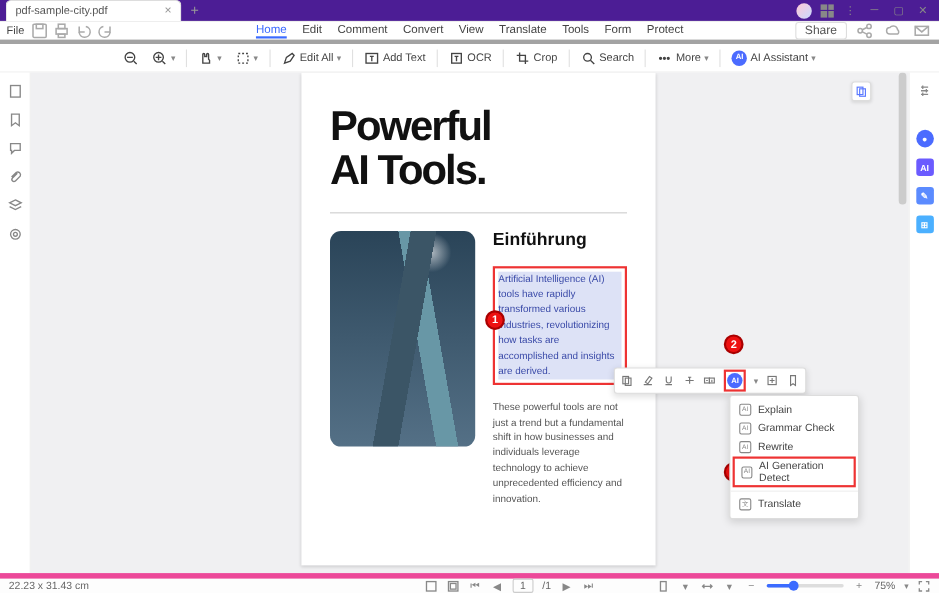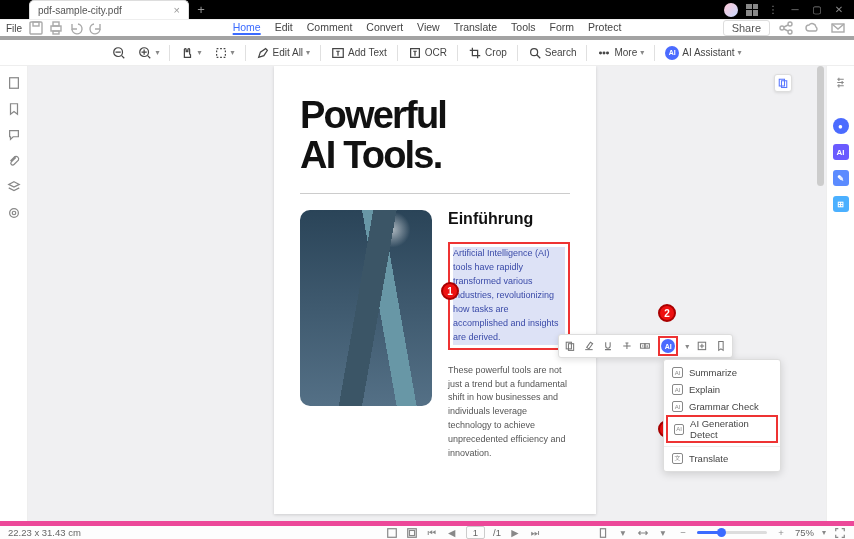--- a/index.html
+++ b/index.html
@@ -1,17 +1,17 @@
 <!DOCTYPE html>
 <html><head>
 <meta charset="utf-8">
 <style>
 * { margin:0; padding:0; box-sizing:border-box; font-family:"Segoe UI",Arial,sans-serif; }
 body { width:854px; height:539px; background:#fff; overflow:hidden; font-size:11px; color:#333; }
-.titlebar { height:20px; display:flex; align-items:center; background:#000000; border-bottom:1px solid #eee;padding-left:24px; }
+.titlebar { height:20px; display:flex; align-items:center; background:#4c1d95; border-bottom:1px solid #eee; }
 .tab { height:19px; width:160px; border:1px solid #ddd; border-bottom:none; border-radius:5px 5px 0 0; margin-left:5px; display:flex; align-items:center; padding:0 8px; font-size:10px; color:#555; background:#fff; }
 .tab .tab-x { margin-left:auto; color:#999; font-size:11px; }
 .tab-add { width:16px; height:16px; margin-left:4px; color:#999; display:flex; align-items:center; justify-content:center; font-size:13px; }
 .win-right { margin-left:auto; display:flex; align-items:center; gap:8px; padding-right:8px; }
 .win-dot { width:14px; height:14px; border-radius:50%; background:linear-gradient(135deg,#ffc8d6,#c7d9ff); }
 .grid3 { width:12px; height:12px; display:grid; grid-template-columns:repeat(2,1fr); grid-template-rows:repeat(2,1fr); gap:1px; }
 .grid3 span { background:#888; }
 .winbtn { width:14px; height:14px; color:#888; display:flex; align-items:center; justify-content:center; font-size:10px; }
 .menubar { height:20px; display:flex; align-items:center; padding:0 6px; border-bottom:4px solid #a3a3a3; }
 .file { font-size:10px; color:#444; margin-right:4px; }
@@ -335,29 +335,29 @@
       <span class="ci">
           <svg viewBox="0 0 16 16">
             <path d="M5 2h6v12l-3-2-3 2z"></path>
           </svg>
         </span>
     </div>
 
     <div class="ctx2">
       <div class="mi">
           <span class="mico">AI</span>
-          <span>Summarize</span>
-        </div>
-      <div class="mi">
-          <span class="mico">AI</span>
           <span>Explain</span>
         </div>
       <div class="mi">
           <span class="mico">AI</span>
           <span>Grammar Check</span>
+        </div>
+      <div class="mi">
+          <span class="mico">AI</span>
+          <span>Rewrite</span>
         </div>
       <div class="mi detect">
           <span class="mico">AI</span>
           <span>AI Generation Detect</span>
         </div>
       <hr>
       <div class="mi">
           <span class="mico">文</span>
           <span>Translate</span>
         </div>

